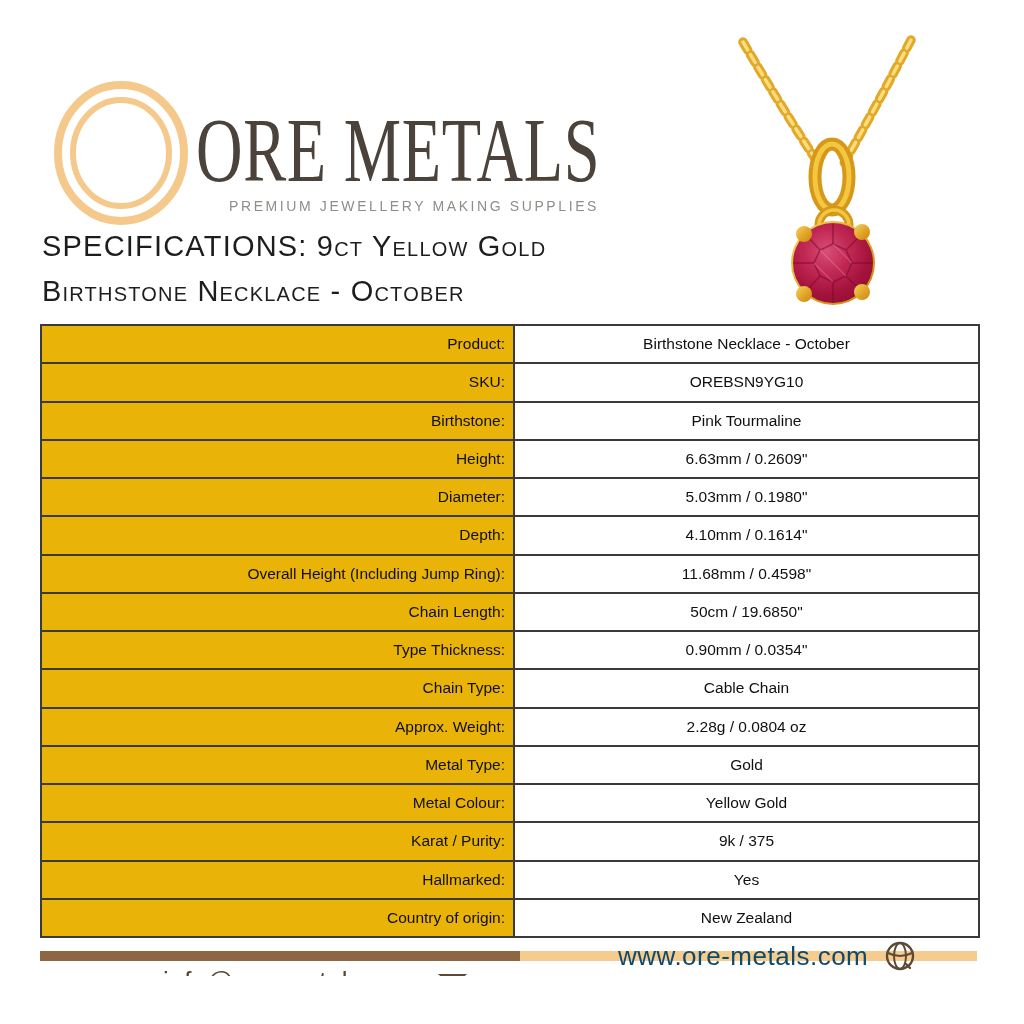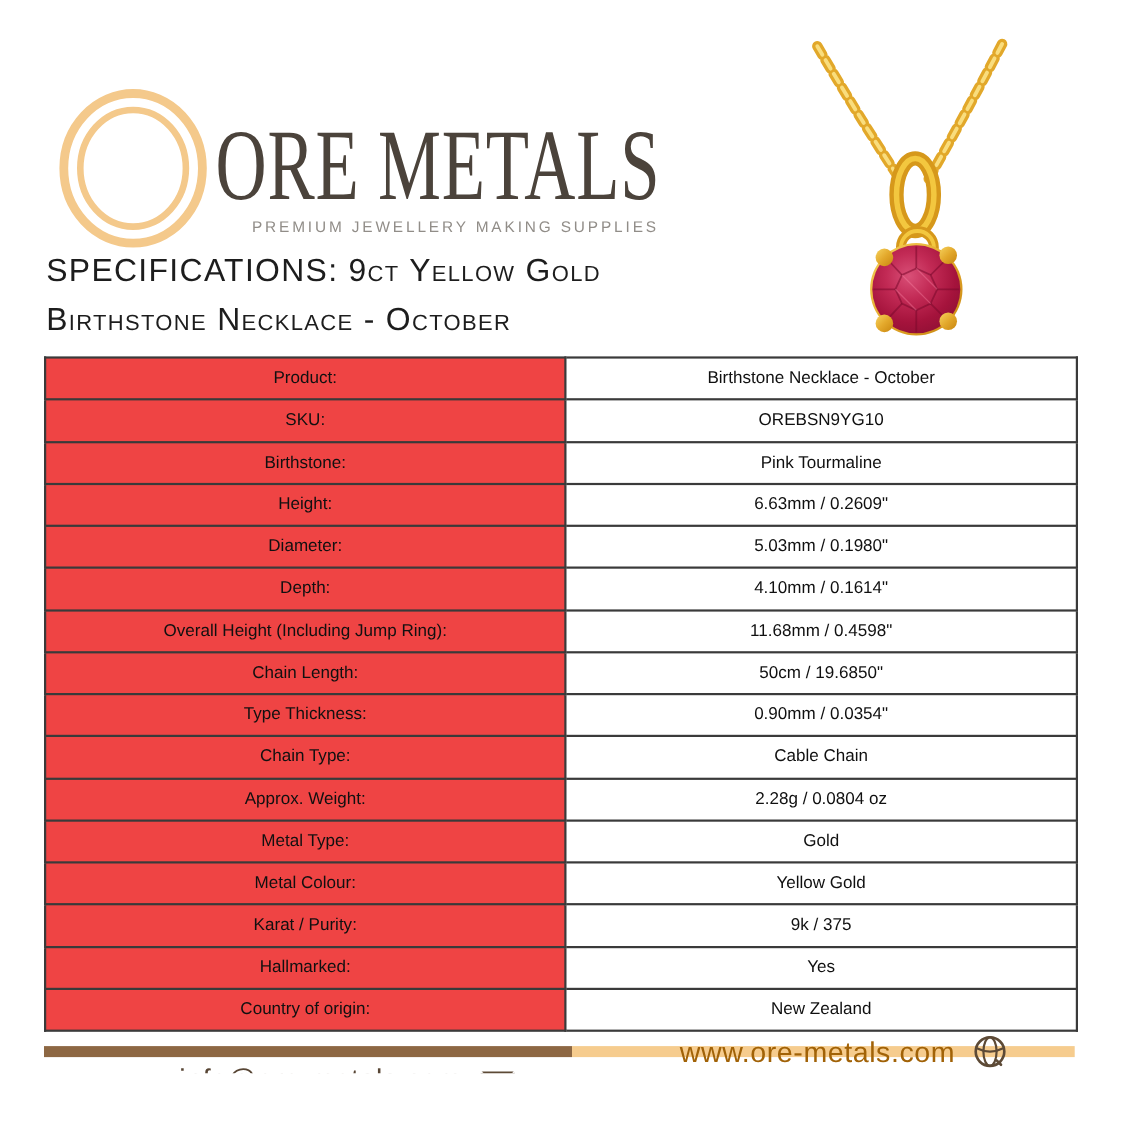--- a/index.html
+++ b/index.html
@@ -38,36 +38,36 @@
     position:absolute; left:40px; top:324px;
     width:940px; height:614px;
     border-collapse:collapse; table-layout:fixed;
   }
   .spec-table td {
     border:2px solid #3a3a3a;
     font-size:15.5px; color:#101010;
     text-align:center; vertical-align:middle;
     padding:0 8px;
   }
-  .spec-table td.lbl { background:#ef4444; width:473px; }
+  .spec-table td.lbl { background:#eab308; width:473px;text-align:right; }
   .spec-table td.val { background:#ffffff; }
 
   
   .bar-brown { position:absolute; left:40px; top:951px; width:480px; height:10px; background:#8d6743; }
   .bar-gold  { position:absolute; left:520px; top:951px; width:457px; height:10px; background:#f6cc8e; }
   .footer-email {
     position:absolute; left:163px; top:966px;
     display:flex; align-items:flex-end; gap:16px;
     font-size:26px; color:#574534; letter-spacing:0.5px;
     text-decoration:none; cursor:pointer;
   }
   .footer-web {
     position:absolute; left:618px; top:940px;
     display:flex; align-items:center; gap:16px;
-    font-size:26px; color:#a16207; letter-spacing:0.5px;
+    font-size:26px; color:#0c4a6e; letter-spacing:0.5px;
     text-decoration:none; cursor:pointer;
   }
   .footer-icon { flex:0 0 auto; display:block; }
 </style>
 </head>
 <body>
 
 <div class="page">
 
   <div class="logo-ring">

